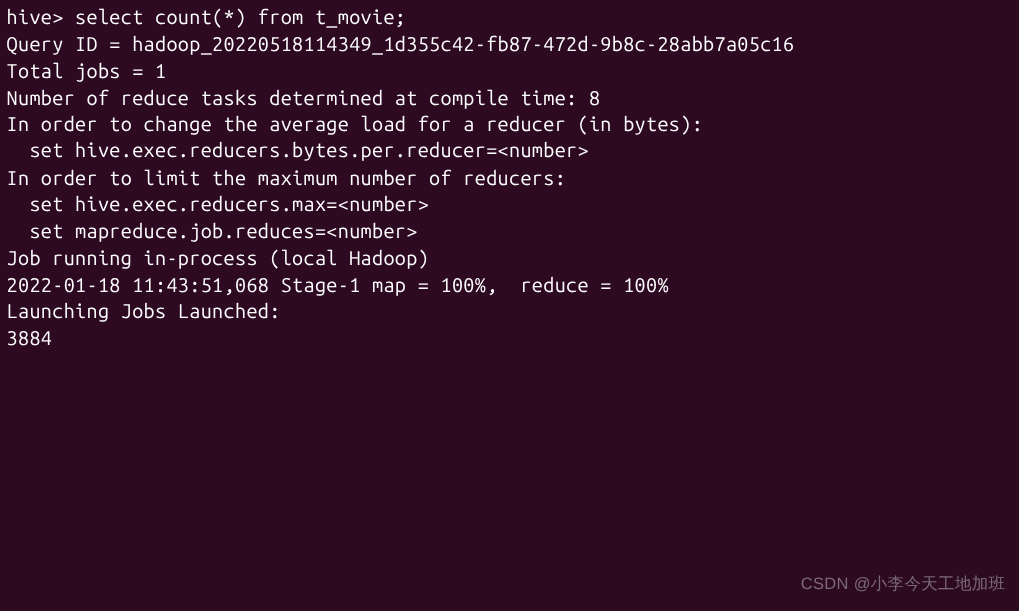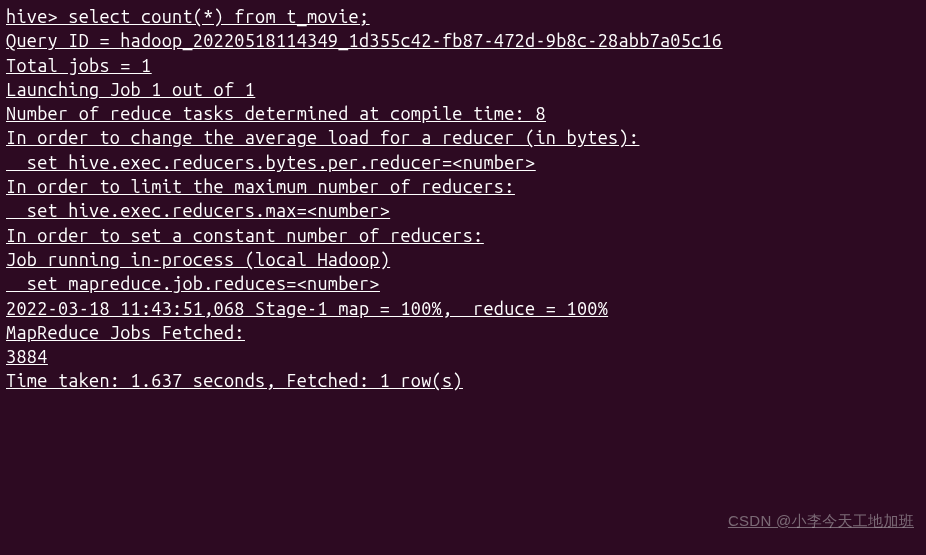--- a/index.html
+++ b/index.html
@@ -1,19 +1,18 @@
 <!DOCTYPE html>
 <html><head>
   <meta charset="utf-8">
   <style>
     * {
       margin: 0;
       padding: 0;
       box-sizing: border-box;
-      text-decoration: underline;
     }
     body {
       background-color: #2d0a22;
       color: #ffffff;
       font-family: 'Ubuntu Mono', 'DejaVu Sans Mono', 'Consolas', monospace;
       font-size: 18px;
       line-height: 1.35;
       padding: 4px 6px;
       width: 926px;
       height: 555px;
@@ -27,44 +26,41 @@
     .cursor {
       display: inline-block;
       background-color: #ffffff;
       width: 10px;
       height: 20px;
       vertical-align: text-bottom;
       margin-left: 1px;
     }
     .watermark {
       position: absolute;
-      bottom: 24px;
+      bottom: 14px;
       right: 12px;
       color: rgba(200, 200, 200, 0.5);
       font-size: 15px;
       font-family: sans-serif;
       pointer-events: none;
       text-align: right;
     }
   </style>
 </head>
 <body>
 
 <div>
   <div class="terminal-line">hive&gt; select count(*) from t_movie;</div>
   <div class="terminal-line">Query ID = hadoop_20220518114349_1d355c42-fb87-472d-9b8c-28abb7a05c16</div>
   <div class="terminal-line">Total jobs = 1</div>
-  <div class="terminal-line">Launching Job 1 out of 1</div>
   <div class="terminal-line">Number of reduce tasks determined at compile time: 8</div>
   <div class="terminal-line">In order to change the average load for a reducer (in bytes):</div>
   <div class="terminal-line">  set hive.exec.reducers.bytes.per.reducer=&lt;number&gt;</div>
   <div class="terminal-line">In order to limit the maximum number of reducers:</div>
   <div class="terminal-line">  set hive.exec.reducers.max=&lt;number&gt;</div>
-  <div class="terminal-line">In order to set a constant number of reducers:</div>
+  <div class="terminal-line">  set mapreduce.job.reduces=&lt;number&gt;</div>
   <div class="terminal-line">Job running in-process (local Hadoop)</div>
-  <div class="terminal-line">  set mapreduce.job.reduces=&lt;number&gt;</div>
-  <div class="terminal-line">2022-03-18 11:43:51,068 Stage-1 map = 100%,  reduce = 100%</div>
-  <div class="terminal-line">MapReduce Jobs Fetched:</div>
+  <div class="terminal-line">2022-01-18 11:43:51,068 Stage-1 map = 100%,  reduce = 100%</div>
+  <div class="terminal-line">Launching Jobs Launched:</div>
   <div class="terminal-line">3884</div>
-  <div class="terminal-line">Time taken: 1.637 seconds, Fetched: 1 row(s)</div>
 </div>
 
 <div class="watermark">CSDN @小李今天工地加班</div>
 
 </body></html>

